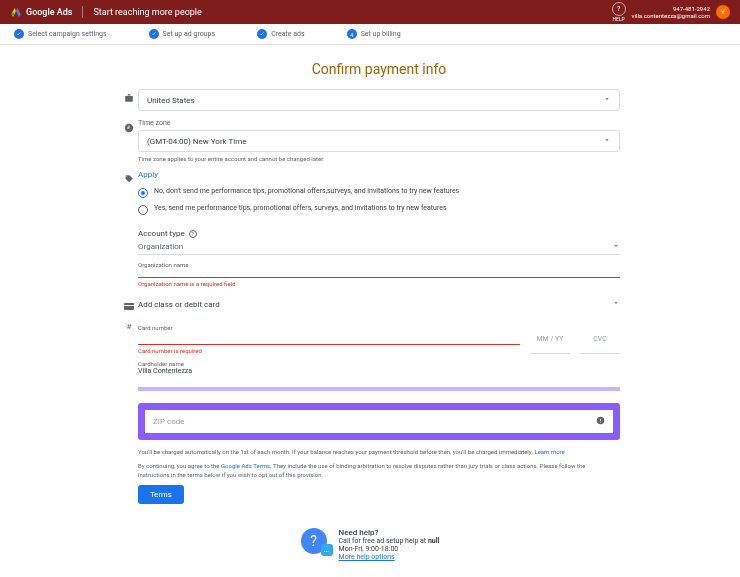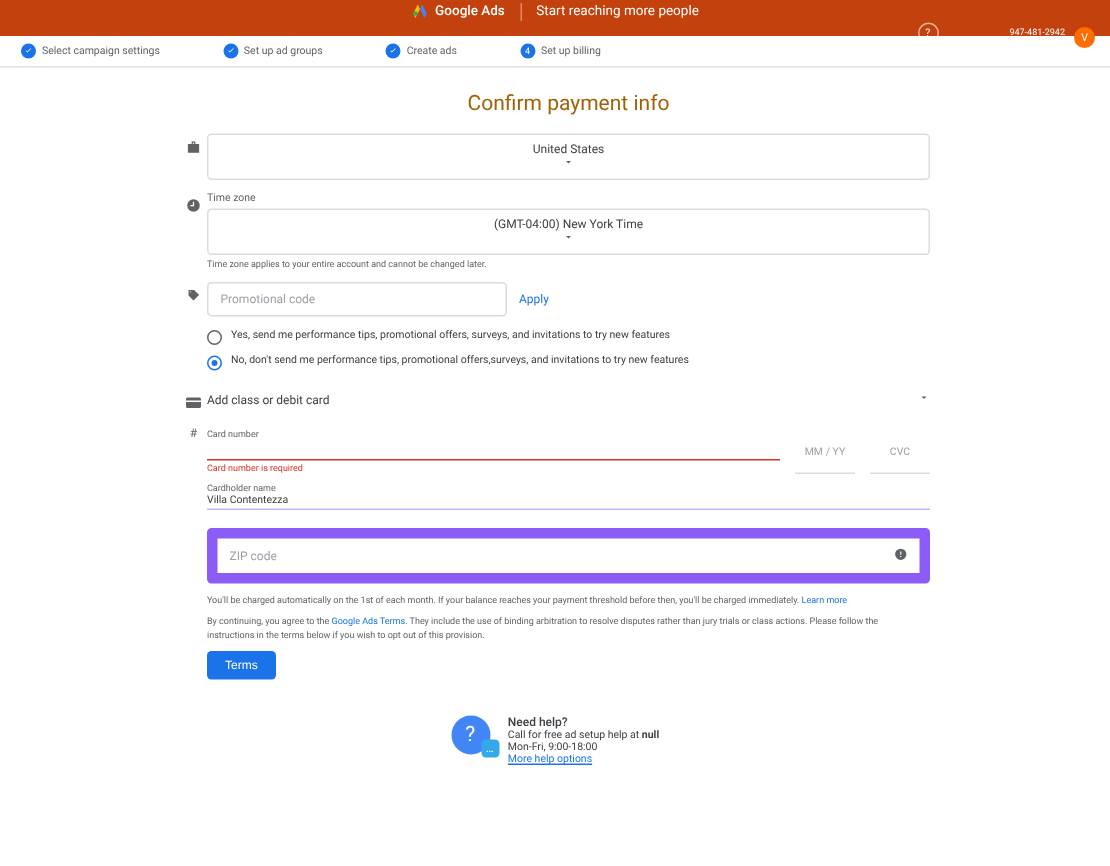--- a/index.html
+++ b/index.html
@@ -1,17 +1,17 @@
 <!DOCTYPE html>
 <html><head>
 <meta charset="utf-8">
 <style>
 * { box-sizing: border-box; margin: 0; padding: 0; }
 body { font-family: Roboto, Arial, sans-serif; font-size: 8px; background: #fff; color: #3c4043; width: 740px; }
-.header { background: #c2410c; height: 24px; display: flex; align-items: center; padding: 0 10px; color: #fff; flex-direction: column; }
+.header { background: #7f1d1d; height: 24px; display: flex; align-items: center; padding: 0 10px; color: #fff; }
 .logo-area { display: flex; align-items: center; gap: 4px; font-size: 9px; }
 .logo-icon svg { width: 12px; height: 12px; }
 .ga-text { font-weight: 500; }
 .divider { width: 1px; height: 12px; background: rgba(255,255,255,.4); margin: 0 6px; }
 .tagline { font-size: 9px; }
 .header-right { margin-left: auto; display: flex; align-items: center; gap: 6px; }
 .help-icon { width: 14px; height: 14px; border: 1px solid rgba(255,255,255,.6); border-radius: 50%; display: flex; align-items: center; justify-content: center; font-size: 7px; position: relative; }
 .help-icon::after { content:""; }
 .help-wrap { display:flex; flex-direction:column; align-items:center; font-size:5px; }
 .acct-info { text-align: right; font-size: 6px; line-height: 1.2; }
@@ -19,21 +19,21 @@
 .stepper { display: flex; align-items: center; padding: 5px 14px; border-bottom: 1px solid #e0e0e0; gap: 42px; font-size: 7px; color: #5f6368; }
 .step { display: flex; align-items: center; gap: 4px; }
 .step-circle { width: 10px; height: 10px; border-radius: 50%; background: #1a73e8; color: #fff; display:flex; align-items:center; justify-content:center; font-size:6px; }
 .step-circle.done svg { width:6px; height:6px; fill:#fff; }
 .main { width: 500px; margin: 0 auto; padding: 16px 0 30px; }
 .title { font-size: 14px; font-weight: 400; color: #a16207; margin-bottom: 12px; margin-left: 18px; text-align: center; }
 .row { display:flex; align-items:flex-start; margin-bottom: 8px; }
 .row-icon { width: 18px; color:#5f6368; display:flex; justify-content:center; padding-top:4px; }
 .row-icon svg { width:10px; height:10px; fill:#5f6368; }
 .field-area { flex:1; }
-.select-box { border:1px solid #dadce0; border-radius:3px; padding: 5px 8px; display:flex; align-items:center; justify-content:space-between; cursor:pointer;flex-direction:column; }
+.select-box { border:1px solid #dadce0; border-radius:3px; padding: 5px 8px; display:flex; align-items:center; justify-content:space-between; cursor:pointer; }
 .select-box .arrow svg { width:8px; height:8px; fill:#5f6368; }
 .label-sm { font-size: 7px; color:#5f6368; margin-bottom:3px; display:block; }
 .helper { font-size: 6px; color:#5f6368; margin-top:3px; }
 .promo { display:flex; align-items:center; gap:8px; }
 .promo-input { border:1px solid #dadce0; border-radius:3px; padding: 6px 8px; flex:0 0 200px; color:#9aa0a6; }
 .apply { color:#1a73e8; font-size:8px; }
 .radio-group { margin-top:8px; }
 .radio-row { display:flex; align-items:flex-start; gap:6px; margin-bottom:6px; }
 .radio { width:10px; height:10px; border:1px solid #5f6368; border-radius:50%; flex-shrink:0; margin-top:1px; position:relative; }
 .radio.checked { border-color:#1a73e8; }
@@ -44,21 +44,21 @@
 .help-q { width:8px; height:8px; border:1px solid #5f6368; border-radius:50%; display:inline-flex; align-items:center; justify-content:center; font-size:5px; }
 .dropdown-line { color:#5f6368; font-size:8px; display:flex; justify-content:space-between; border-bottom:1px solid #d93025; padding-bottom:2px; }
 .err { color:#d93025; font-size:6px; margin-top:2px; }
 .mini-label { font-size:6px; color:#5f6368; margin-top:6px; }
 .card-row { display:flex; align-items:center; border-bottom:1px solid #dadce0; border-radius:3px; padding:6px 8px; }
 .chev svg { width:8px; height:8px; fill:#5f6368; }
 .card-fields { display:flex; gap:10px; margin-top:4px; }
 .cf { flex:1; }
 .cf-line { border-bottom:1px solid #d93025; height:10px; }
 .cf-sm { width:40px; border-bottom:1px solid #dadce0; font-size:7px; color:#9aa0a6; text-align:center; padding-bottom:2px; }
-.holder-val { border-bottom:1px solid #c4b5fd; font-size:7px; padding-bottom:2px; }
+.holder-val { border-bottom:4px solid #c4b5fd; font-size:7px; padding-bottom:12px; }
 .zip-row { border:7px solid #8b5cf6; border-radius:3px; padding:6px 8px; display:flex; justify-content:space-between; align-items:center; color:#9aa0a6; }
 .zip-row svg { width:9px; height:9px; fill:#5f6368; }
 .fine { font-size:6px; color:#5f6368; line-height:1.4; margin-bottom:6px; margin-left:18px; width:470px; }
 .fine a { color:#1a73e8; text-decoration:none; }
 .submit-btn { background:#1a73e8; color:#fff; border:none; border-radius:3px; padding:5px 12px; font-size:8px; margin-left:18px; cursor:pointer; }
 .help-card { display:flex; gap:12px; margin-top:24px; align-items:flex-start; justify-content:center; }
 .big-q { width:26px; height:26px; background:#4285f4; border-radius:50%; display:flex; align-items:center; justify-content:center; color:#fff; font-size:14px; position:relative; }
 .chat-bubble { position:absolute; bottom:-2px; right:-6px; width:12px; height:12px; background:#34a8eb; border-radius:3px; display:flex; align-items:center; justify-content:center; }
 .chat-bubble::before { content:"…"; color:#fff; font-size:8px; line-height:1; }
 .help-text { font-size:7px; }
@@ -162,36 +162,50 @@
   </div>
 
   <div class="row">
     <div class="row-icon">
         <svg viewBox="0 0 24 24">
           <path d="M21 11l-8-8H4v9l8 8 9-9zM7 7a1 1 0 110-2 1 1 0 010 2z"></path>
         </svg>
       </div>
     <div class="field-area">
       <div class="promo">
-        <div class="promo-input">Promotional code</div>
         <span class="apply">Apply</span>
       </div>
       <div class="radio-group">
+        <div class="radio-row">
+          <span class="radio checked"></span>
+          <span class="radio-label">No, don't send me performance tips, promotional offers,surveys, and invitations to try new features</span>
+        </div>
         <div class="radio-row">
           <span class="radio"></span>
           <span class="radio-label">Yes, send me performance tips, promotional offers, surveys, and invitations to try new features</span>
         </div>
-        <div class="radio-row">
-          <span class="radio checked"></span>
-          <span class="radio-label">No, don't send me performance tips, promotional offers,surveys, and invitations to try new features</span>
-        </div>
-      </div>
-    </div>
-  </div>
-
+      </div>
+    </div>
+  </div>
+
+  <div class="section">
+    <div class="acct-type">
+      <span>Account type</span>
+      <span class="help-q">?</span>
+    </div>
+    <div class="dropdown-line" style="border-color:#dadce0; margin-bottom:6px;">
+      <span>Organization</span>
+      <span class="chev"><svg viewBox="0 0 24 24">
+            <path d="M7 10l5 5 5-5z"></path>
+          </svg></span>
+    </div>
+    <div class="mini-label">Organization name</div>
+    <div class="cf-line"></div>
+    <div class="err">Organization name is a required field</div>
+  </div>
 
   <div class="row">
     <div class="row-icon">
         <div class="cc-icon"></div>
       </div>
     <div class="field-area">
       <div class="card-row" style="border:none; padding:0; justify-content:space-between;">
         <span>Add class or debit card</span>
         <span class="chev"><svg viewBox="0 0 24 24">
               <path d="M7 10l5 5 5-5z"></path>

